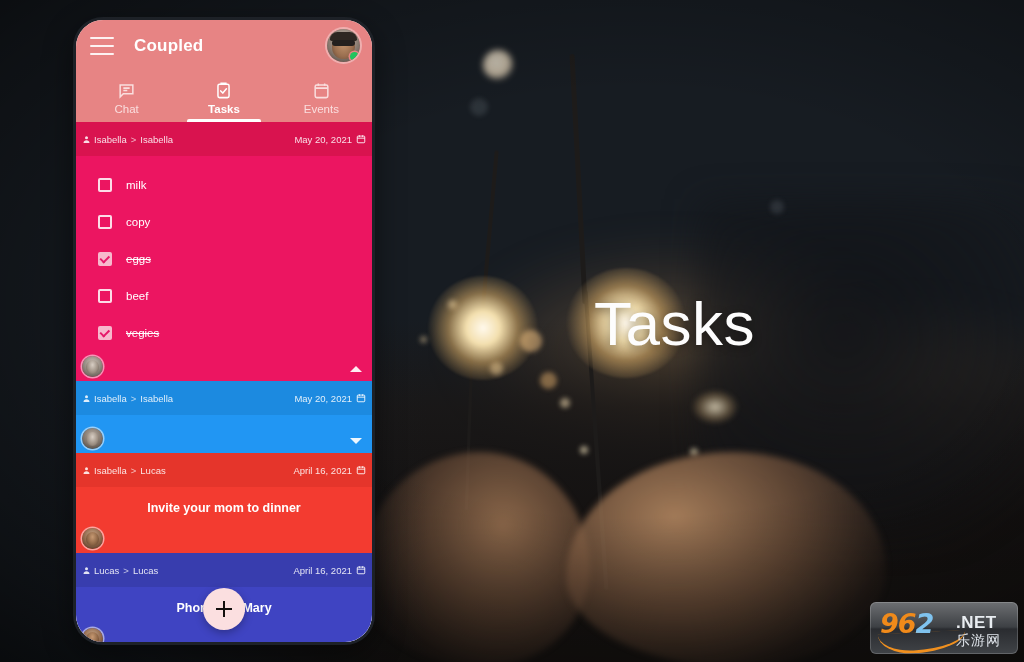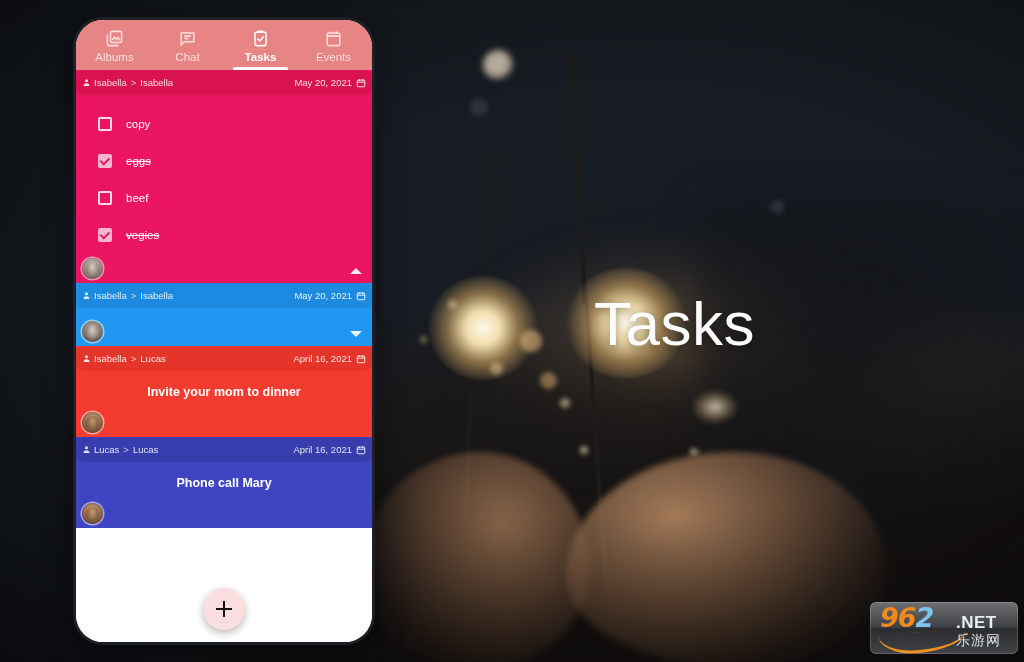--- a/index.html
+++ b/index.html
@@ -77,21 +77,21 @@
 
   
   .wm{
     position:absolute;right:6px;bottom:8px;width:148px;height:52px;
     border-radius:6px;background:linear-gradient(180deg,#6d6f72 0%,#3d4044 48%,#2a2c30 52%,#404347 100%);
     box-shadow:0 0 0 1px rgba(255,255,255,.18) inset;
     display:flex;align-items:center;justify-content:center;overflow:hidden;
   }
   .wm-inner{position:relative;width:100%;height:100%;}
   .wm-962{
-    position:absolute;left:10px;top:0;font-size:27px;font-weight:bold;font-style:italic;
+    position:absolute;left:10px;top:6px;font-size:27px;font-weight:bold;font-style:italic;
     color:#f08a1a;letter-spacing:-1px;
     font-family:"DejaVu Sans",sans-serif;
   }
   .wm-962 .b{color:#7fc3ef;}
   .wm-net{
     position:absolute;left:86px;top:11px;font-size:17px;font-weight:bold;color:#e9edf1;letter-spacing:.5px;
   }
   .wm-cn{
     position:absolute;left:86px;top:30px;font-size:14px;color:#dfe4ea;letter-spacing:1px;
   }
@@ -140,21 +140,21 @@
   .tab.active .tlab{font-weight:bold;}
   .tab.active::after{
     content:"";position:absolute;left:12%;right:12%;bottom:0;height:3px;background:#fff;border-radius:2px 2px 0 0;
   }
 
   
   .list{flex:1 1 auto;background:#ffffff;overflow:hidden;}
   .card{position:relative;color:#fff;}
   .card-head{
     display:flex;align-items:center;justify-content:space-between;
-    height:25px;padding:0 6px;font-size:9.5px;color:rgba(255,255,255,.86);border-radius:7px;
+    height:34px;padding:0 6px;font-size:9.5px;color:rgba(255,255,255,.86);
   }
   .who{display:flex;align-items:center;gap:3px;}
   .person-ico{width:9px;height:9px;display:inline-block;}
   .chev-sep{opacity:.8;margin:0 1px;}
   .date{display:flex;align-items:center;gap:4px;}
   .cal-ico{width:10px;height:10px;display:inline-block;}
   .card-title{text-align:center;font-size:12.5px;font-weight:bold;padding:14px 12px 0;}
   .todos{padding:10px 0 0 22px;}
   .todo{display:flex;align-items:center;gap:14px;height:37px;}
   .box{width:14px;height:14px;border:2px solid rgba(255,255,255,.85);border-radius:2px;box-sizing:border-box;
@@ -243,32 +243,36 @@
       <div class="wm-swoosh"></div>
       <div class="wm-net">.NET</div>
       <div class="wm-cn">乐游网</div>
     </div>
   </div>
 
   <div class="phone">
     <div class="screen">
 
       <div class="appbar">
+        <div class="appbar-top">
+          <div class="burger">
+              <i></i>
+              <i></i>
+              <i></i>
+            </div>
+          <div class="app-title">Coupled</div>
+          <div class="avatar">
+            <div class="face"></div>
+            <div class="hairband"></div>
+            <div class="shades"></div>
+            <div class="dot-online"></div>
+          </div>
+        </div>
 
         <div class="tabs">
-          <div class="tab">
-            <span class="tico">
-              <svg width="19" height="19" viewBox="0 0 24 24" fill="none" stroke="currentColor" stroke-width="1.9">
-                <rect x="7" y="3" width="14" height="14" rx="2"></rect>
-                  <path d="M9 14l3.2-3.6 2.4 2.6 2-2.2L19 14"></path>
-                <path d="M3 7v12a2 2 0 0 0 2 2h12"></path>
-              </svg>
-            </span>
-            <span class="tlab">Albums</span>
-          </div>
           <div class="tab">
             <span class="tico">
               <svg width="19" height="19" viewBox="0 0 24 24" fill="none" stroke="currentColor" stroke-width="1.9">
                 <path d="M4 5h16v11H8l-4 4z"></path>
                   <path d="M8 9h8M8 12h5"></path>
               </svg>
             </span>
             <span class="tlab">Chat</span>
           </div>
           <div class="tab active">
@@ -310,20 +314,24 @@
               <span>May 20, 2021</span>
               <svg class="cal-ico" viewBox="0 0 24 24" fill="none" stroke="currentColor" stroke-width="2.4">
                   <rect x="3" y="5" width="18" height="16" rx="2"></rect>
                   <path d="M3 10h18M8 3v4M16 3v4"></path>
                 </svg>
             </span>
           </div>
           <div class="todos">
             <div class="todo">
               <span class="box"></span>
+              <span class="lbl">milk</span>
+            </div>
+            <div class="todo">
+              <span class="box"></span>
               <span class="lbl">copy</span>
             </div>
             <div class="todo done">
               <span class="box checked"></span>
               <span class="lbl">eggs</span>
             </div>
             <div class="todo">
               <span class="box"></span>
               <span class="lbl">beef</span>
             </div>

